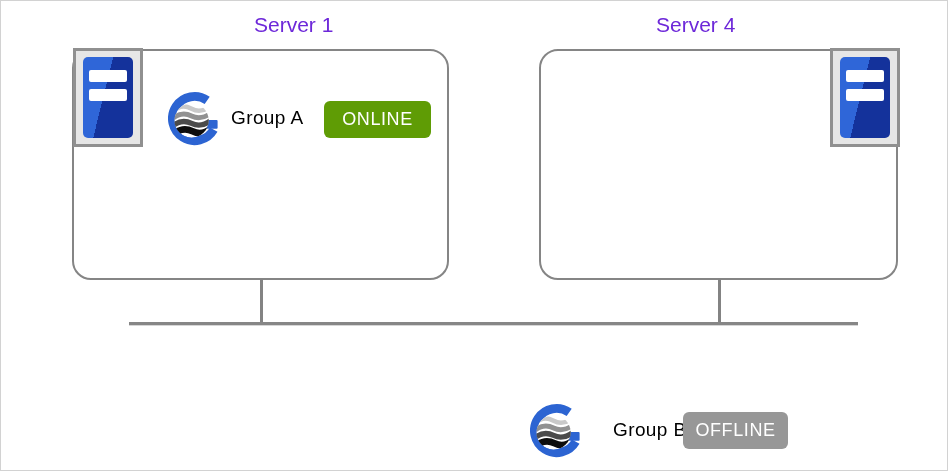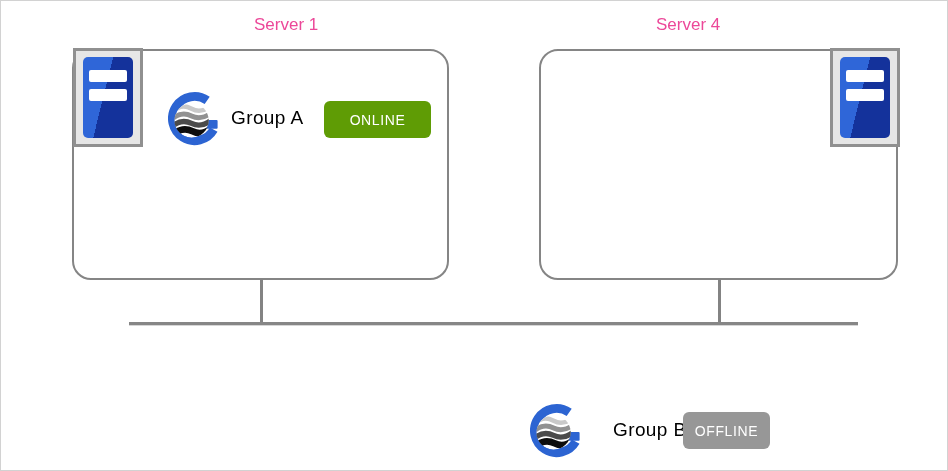--- a/index.html
+++ b/index.html
@@ -2,41 +2,41 @@
 <html><head>
 <meta charset="utf-8">
 <style>
   html,body { margin:0; padding:0; background:#fff; }
   .canvas {
     position:relative; width:948px; height:471px; box-sizing:border-box;
     background:#ffffff; border:1px solid #d2d2d2; overflow:hidden;
     font-family:"Liberation Sans", sans-serif; color:#000;
   }
   .server-label {
-    position:absolute; font-size:17px; line-height:20px; white-space:nowrap; color:#ec4899;
+    position:absolute; font-size:21px; line-height:20px; white-space:nowrap; color:#6d28d9;
   }
   .server-box {
     position:absolute; box-sizing:border-box; background:#fff;
     border:2px solid #858585; border-radius:19px;
   }
   .plaque { position:absolute; }
   .vconn { position:absolute; width:3px; background:#838383; }
   .hline { position:absolute; height:3px; background:#868686; box-shadow:0 1px 0 #d6d6d6; }
   .group-icon { position:absolute; width:55px; height:55px; }
   .group-name {
     position:absolute; font-size:19px; line-height:22px; letter-spacing:0.4px;
     white-space:nowrap; color:#000;
   }
   .badge {
     position:absolute; box-sizing:border-box; height:37px; border-radius:6px;
     display:flex; align-items:center; justify-content:center;
-    color:#ffffff; font-size:14px; letter-spacing:0.6px; white-space:nowrap;
+    color:#ffffff; font-size:18px; letter-spacing:0.6px; white-space:nowrap;
   }
   .badge.online  { left:323px; top:100px; width:107px; background:#5f9c05; }
-  .badge.offline { left:682px; top:411px; width:87px; background:#979797; }
+  .badge.offline { left:682px; top:411px; width:105px; background:#979797; }
   #srv1-box { left:71px;  top:48px; width:377px; height:231px; }
   #srv2-box { left:538px; top:48px; width:359px; height:231px; }
   #srv1-label { left:253px; top:14px; }
   #srv2-label { left:655px; top:14px; }
   #srv1-plaque { left:72px;  top:47px; width:70px; height:99px; }
   #srv2-plaque { left:829px; top:47px; width:70px; height:99px; }
   #conn1 { left:259px; top:278px; height:44px; }
   #conn2 { left:717px; top:278px; height:44px; }
   #netline { left:128px; top:321px; width:729px; }
   #groupA-icon { left:167px; top:90px; }

